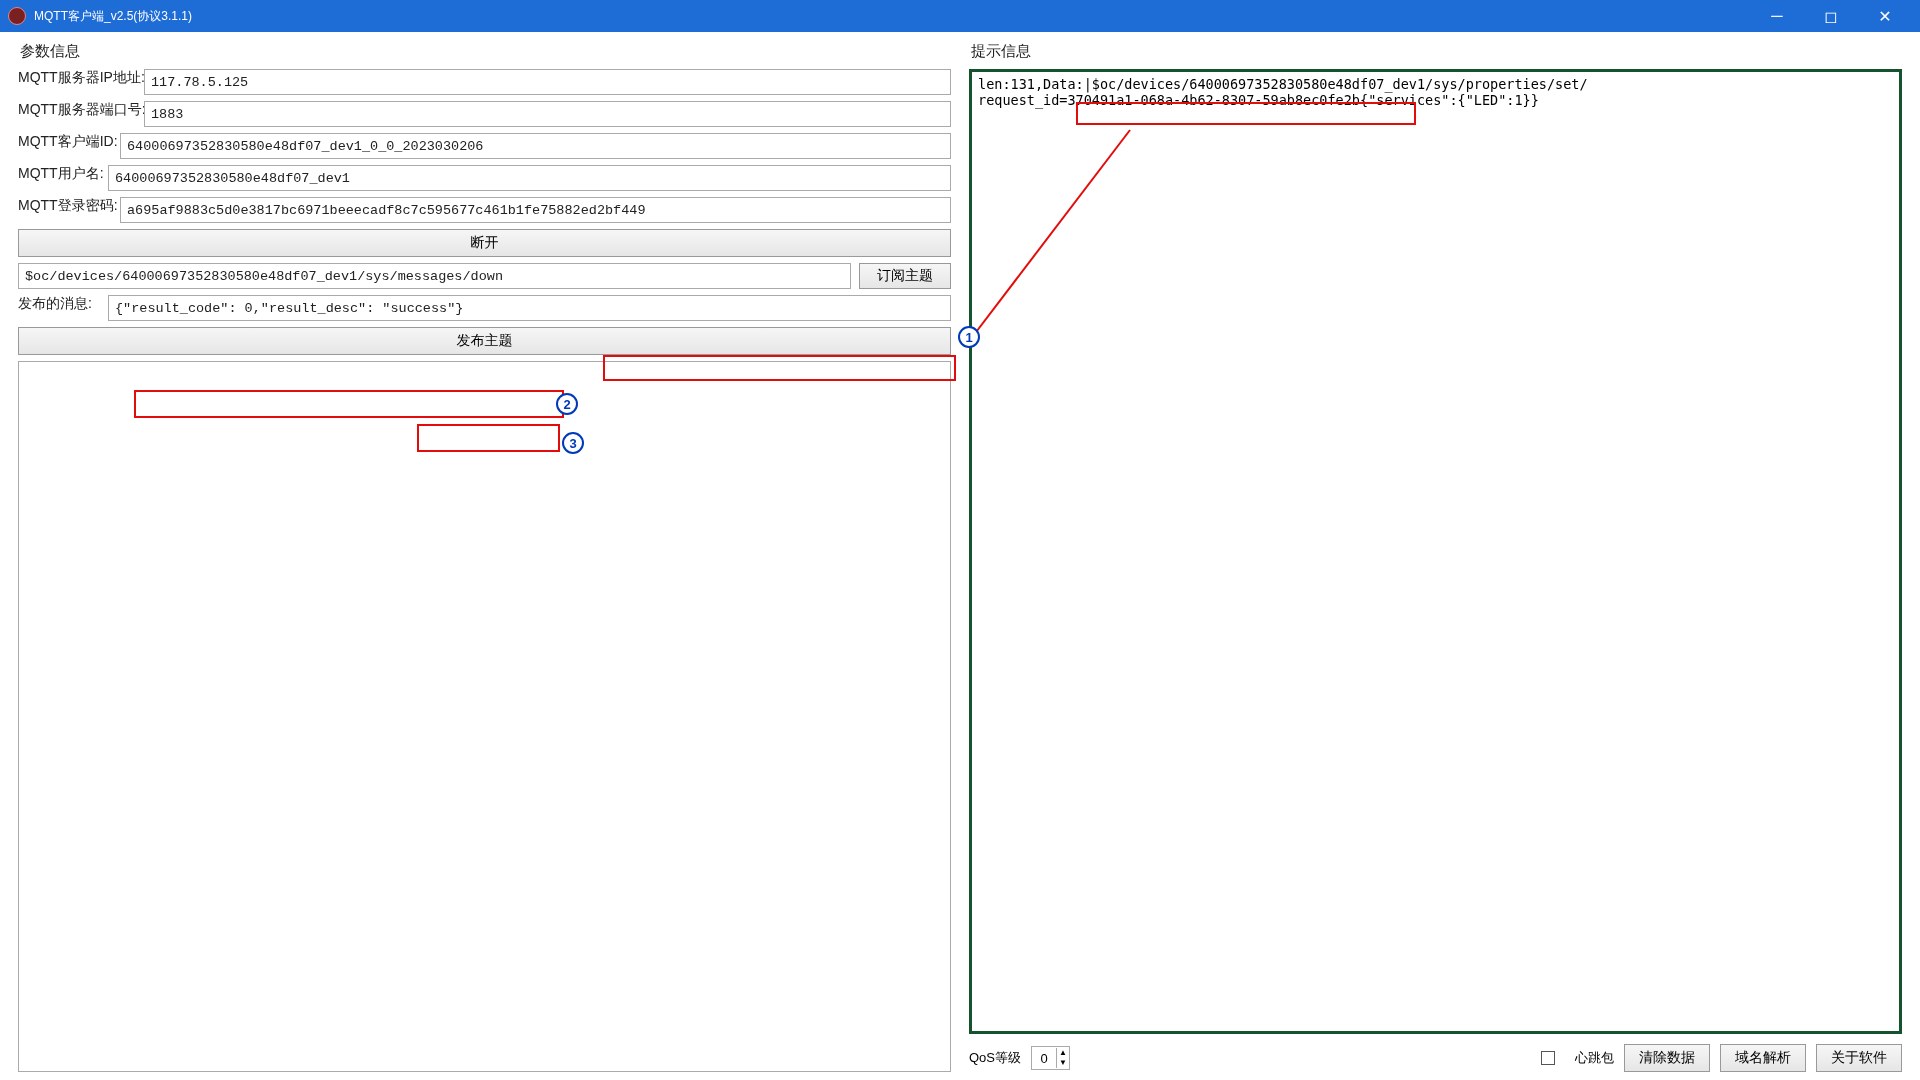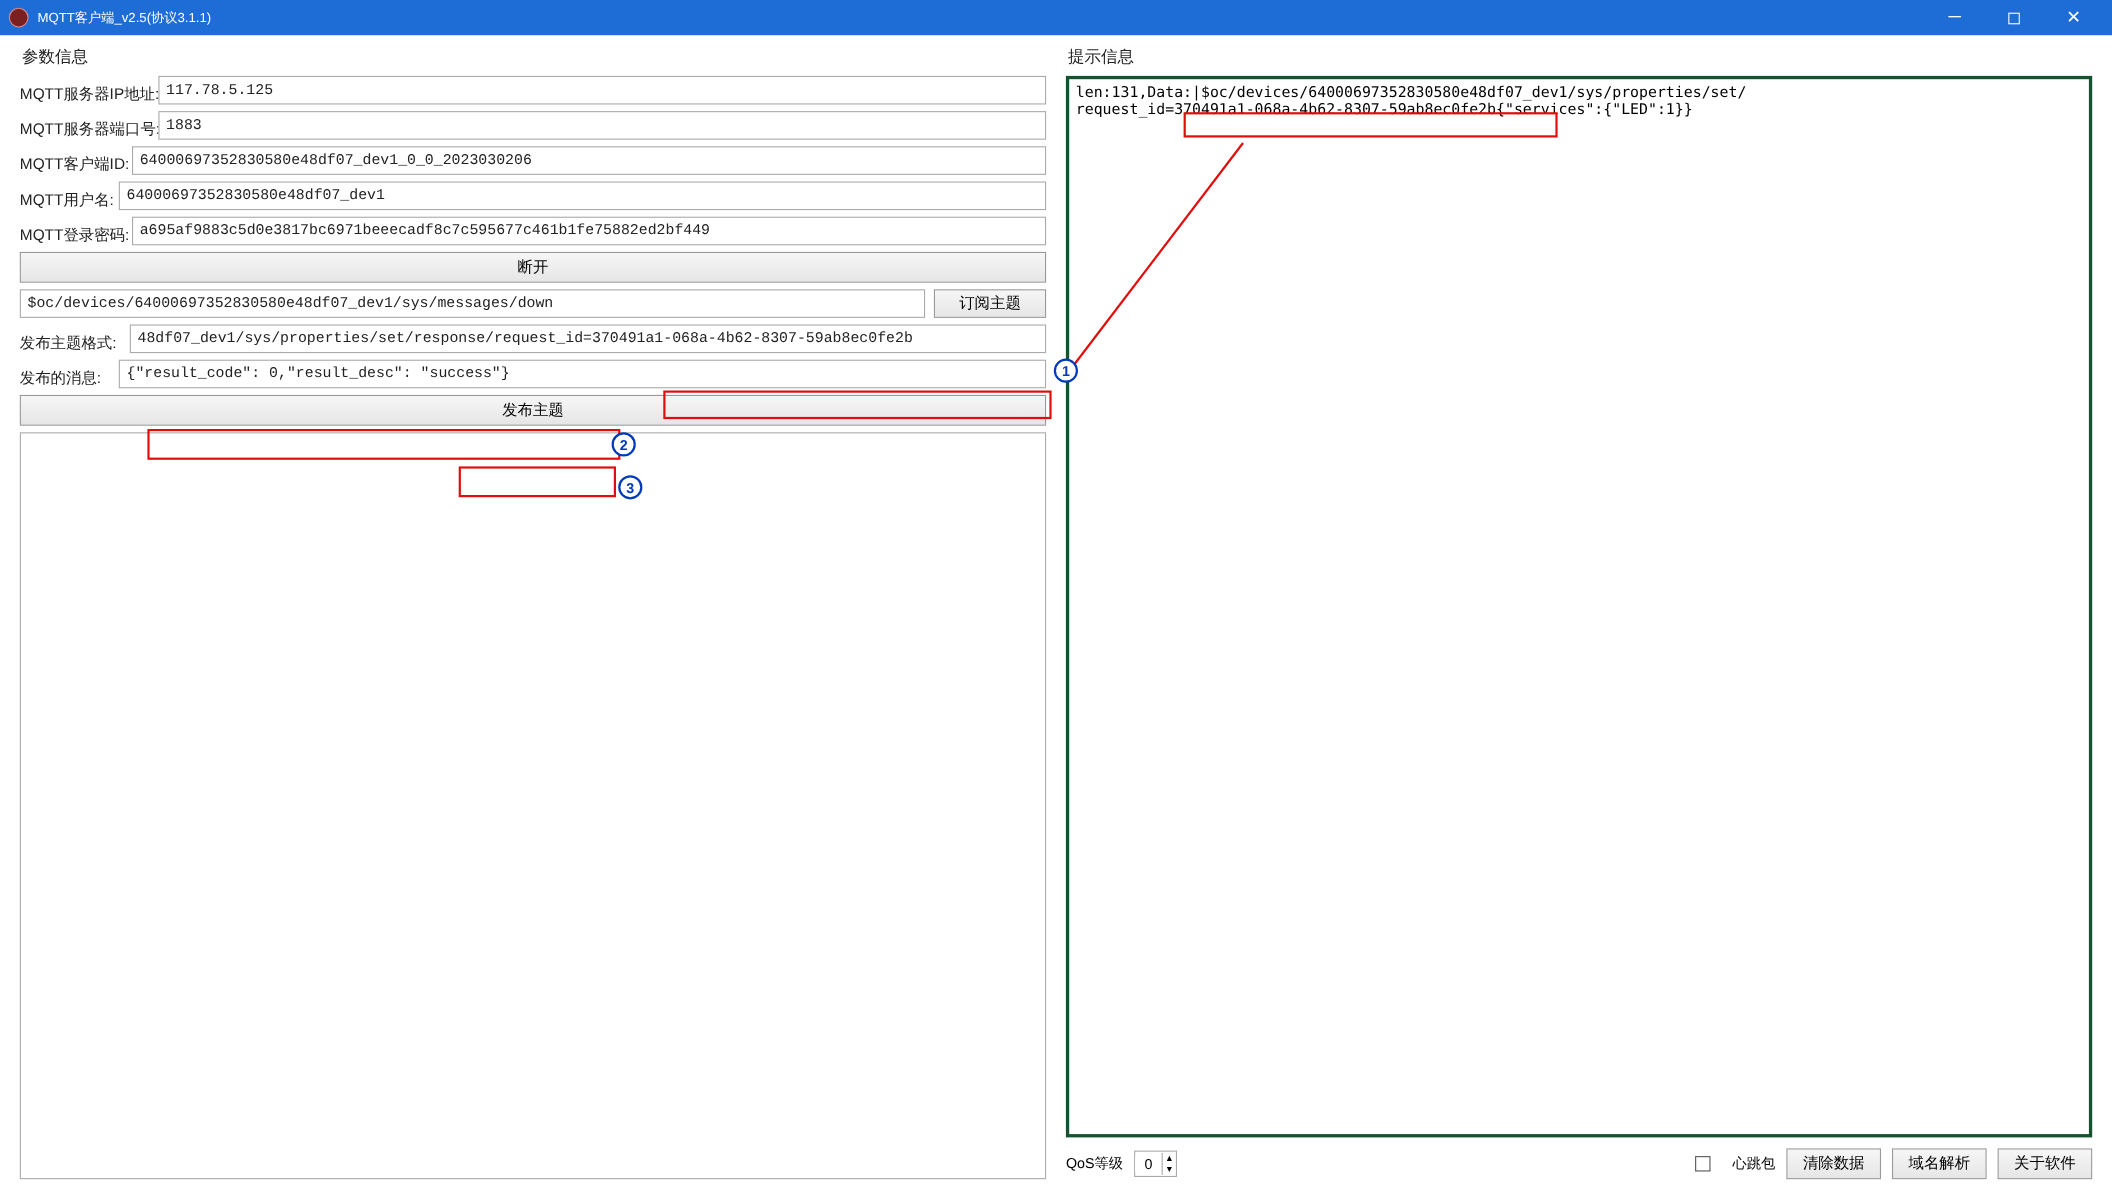--- a/index.html
+++ b/index.html
@@ -34,42 +34,42 @@
 }
 .main {
   display: flex;
   padding: 6px 18px 8px 18px;
   gap: 18px;
   height: calc(100% - 32px);
 }
 .col-left { flex: 1; min-width: 920px; }
 .col-right { flex: 1; display: flex; flex-direction: column; }
 .section-title { font-size: 15px; margin: 4px 0 8px 2px; color: #222; }
-.row { display: flex; align-items: flex-end; margin-bottom: 6px; }
+.row { display: flex; align-items: flex-start; margin-bottom: 6px; }
 .lbl { width: 126px; font-size: 14px; color: #222; white-space: nowrap; }
 .txt {
   flex: 1;
   height: 26px;
   border: 1px solid #aaa;
   background: #fff;
   padding: 0 6px;
   font-family: Consolas, "Courier New", monospace;
   font-size: 13.5px;
   color: #222;
 }
 .btn {
   height: 26px;
   border: 1px solid #999;
   background: linear-gradient(#f6f6f6,#e6e6e6);
   font-size: 14px;
   cursor: pointer;
   display: flex; align-items: center; justify-content: center;
 }
 .btn.full { width: 100%; height: 28px; margin-bottom: 6px; }
-.btn.side { width: 102px; margin-left: 8px; }
+.btn.side { width: 92px; margin-left: 8px; }
 .bigbox {
   width: 100%;
   flex: 1;
   border: 3px solid #14532d;
   background: #fff;
   font-family: Consolas, monospace;
   font-size: 13.5px;
   padding: 4px 6px;
   white-space: pre-wrap;
   word-break: break-all;
@@ -142,24 +142,20 @@
         <input class="txt" value="a695af9883c5d0e3817bc6971beeecadf8c7c595677c461b1fe75882ed2bf449" style="">
       </div>
 
       <button class="btn full">断开</button>
 
       <div class="row">
         <input class="txt" style="flex: 1 1 0%;" value="$oc/devices/64000697352830580e48df07_dev1/sys/messages/down">
         <button class="btn side">订阅主题</button>
       </div>
 
-      <div class="row">
-        <div class="lbl" style="width:100px">发布主题格式:</div>
-        <input class="txt" value="48df07_dev1/sys/properties/set/response/request_id=370491a1-068a-4b62-8307-59ab8ec0fe2b" style="">
-      </div>
 
       <div class="row">
         <div class="lbl" style="width:90px">发布的消息:</div>
         <input class="txt" value="{&quot;result_code&quot;: 0,&quot;result_desc&quot;: &quot;success&quot;}" style="">
       </div>
 
       <button class="btn full">发布主题</button>
 
       <div class="log-area"></div>
     </div>

